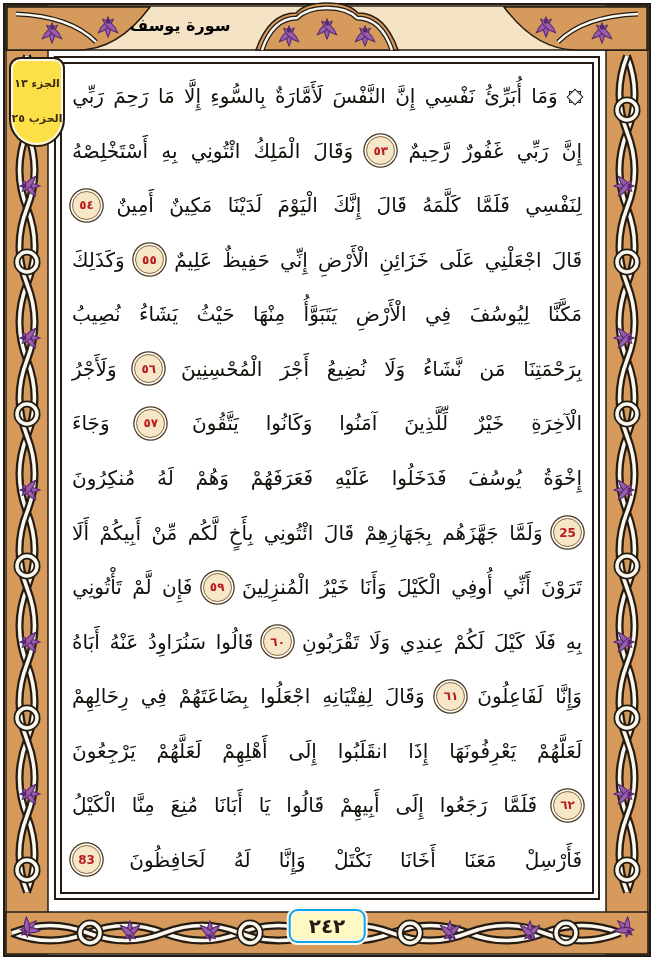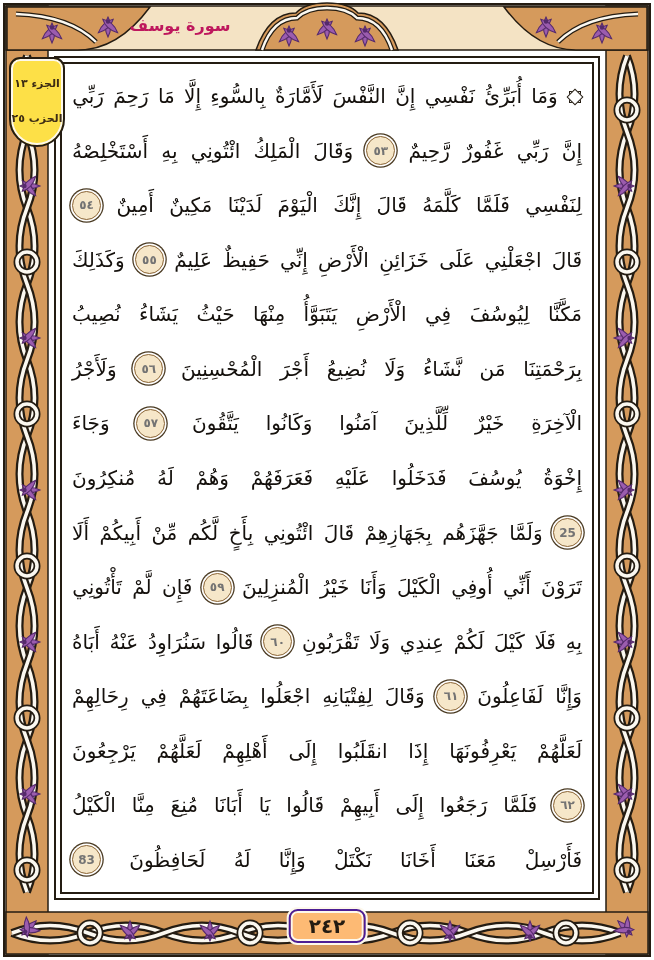--- a/index.html
+++ b/index.html
@@ -2,21 +2,21 @@
 <html lang="ar"><head>
 <meta charset="utf-8">
 <style>
   html,body{margin:0;padding:0;background:#ffffff;}
   .page{position:relative;width:654px;height:960px;background:#ffffff;overflow:hidden;
         font-family:"DejaVu Sans",sans-serif;}
   .decor{position:absolute;left:0;top:0;z-index:0;}
 
   
   .hdr-label{position:absolute;top:16px;z-index:3;width:170px;text-align:center;
-             font-size:16px;font-weight:bold;color:#be185d;direction:rtl;}
+             font-size:16px;font-weight:bold;color:#000000;direction:rtl;}
   .hdr-surah{left:95px;}
   .hdr-juz{left:372px;}
 
   
   .margin-tab{position:absolute;left:9px;top:57px;width:52px;height:86px;z-index:3;
               background:#fde047;border:2px solid #241c12;border-radius:12px 12px 30px 30px;
               box-shadow:inset 0 0 0 2px #fdf8ec;direction:rtl;}
   .margin-tab .t{margin-top:16px;font-size:11px;font-weight:bold;color:#3d2c14;text-align:center;line-height:1.75;}
   .margin-tab .t:first-child{margin-top:15px;}
 
@@ -27,31 +27,31 @@
   .lines{position:absolute;left:16px;right:16px;top:12px;bottom:12px;
          display:flex;flex-direction:column;justify-content:space-between;}
   .qline{display:flex;flex-direction:row;justify-content:space-between;align-items:center;
          direction:rtl;height:52px;color:#14100c;font-size:20px;white-space:nowrap;}
   .qline .w{display:inline-block;}
 
   
   .ayah-marker{display:inline-flex;align-items:center;justify-content:center;
                width:27px;height:27px;border-radius:50%;background:#f6e7c9;
                border:1px solid #8a6435;box-shadow:0 0 0 1.5px #ffffff,0 0 0 2.8px #4a3a22;
-               font-size:12px;font-weight:bold;color:#737373;flex:0 0 auto;}
+               font-size:12px;font-weight:bold;color:#b91c1c;flex:0 0 auto;}
 
   
   .hizb-star{position:relative;display:inline-block;width:15px;height:15px;flex:0 0 auto;}
   .hizb-star::before,.hizb-star::after{content:"";position:absolute;left:2px;top:2px;
                width:10px;height:10px;border:1.6px solid #241c12;background:#fff;}
   .hizb-star::after{transform:rotate(45deg);}
 
   
   .page-num{position:absolute;left:50%;top:909px;transform:translateX(-50%);z-index:3;
-            background:#fdba74;border:2px solid #4c1d95;border-radius:9px;
+            background:#fef9c3;border:2px solid #0ea5e9;border-radius:9px;
             box-shadow:inset 0 0 0 2px #fdf8ec, 0 0 0 2px #fdf8ec;
             padding:3px 18px;font-size:20px;font-weight:bold;color:#241c12;}
 </style>
 </head>
 <body>
 
 <div class="page">
 
   <svg class="decor" width="654" height="960" viewBox="0 0 654 960" aria-hidden="true">
     <defs>

